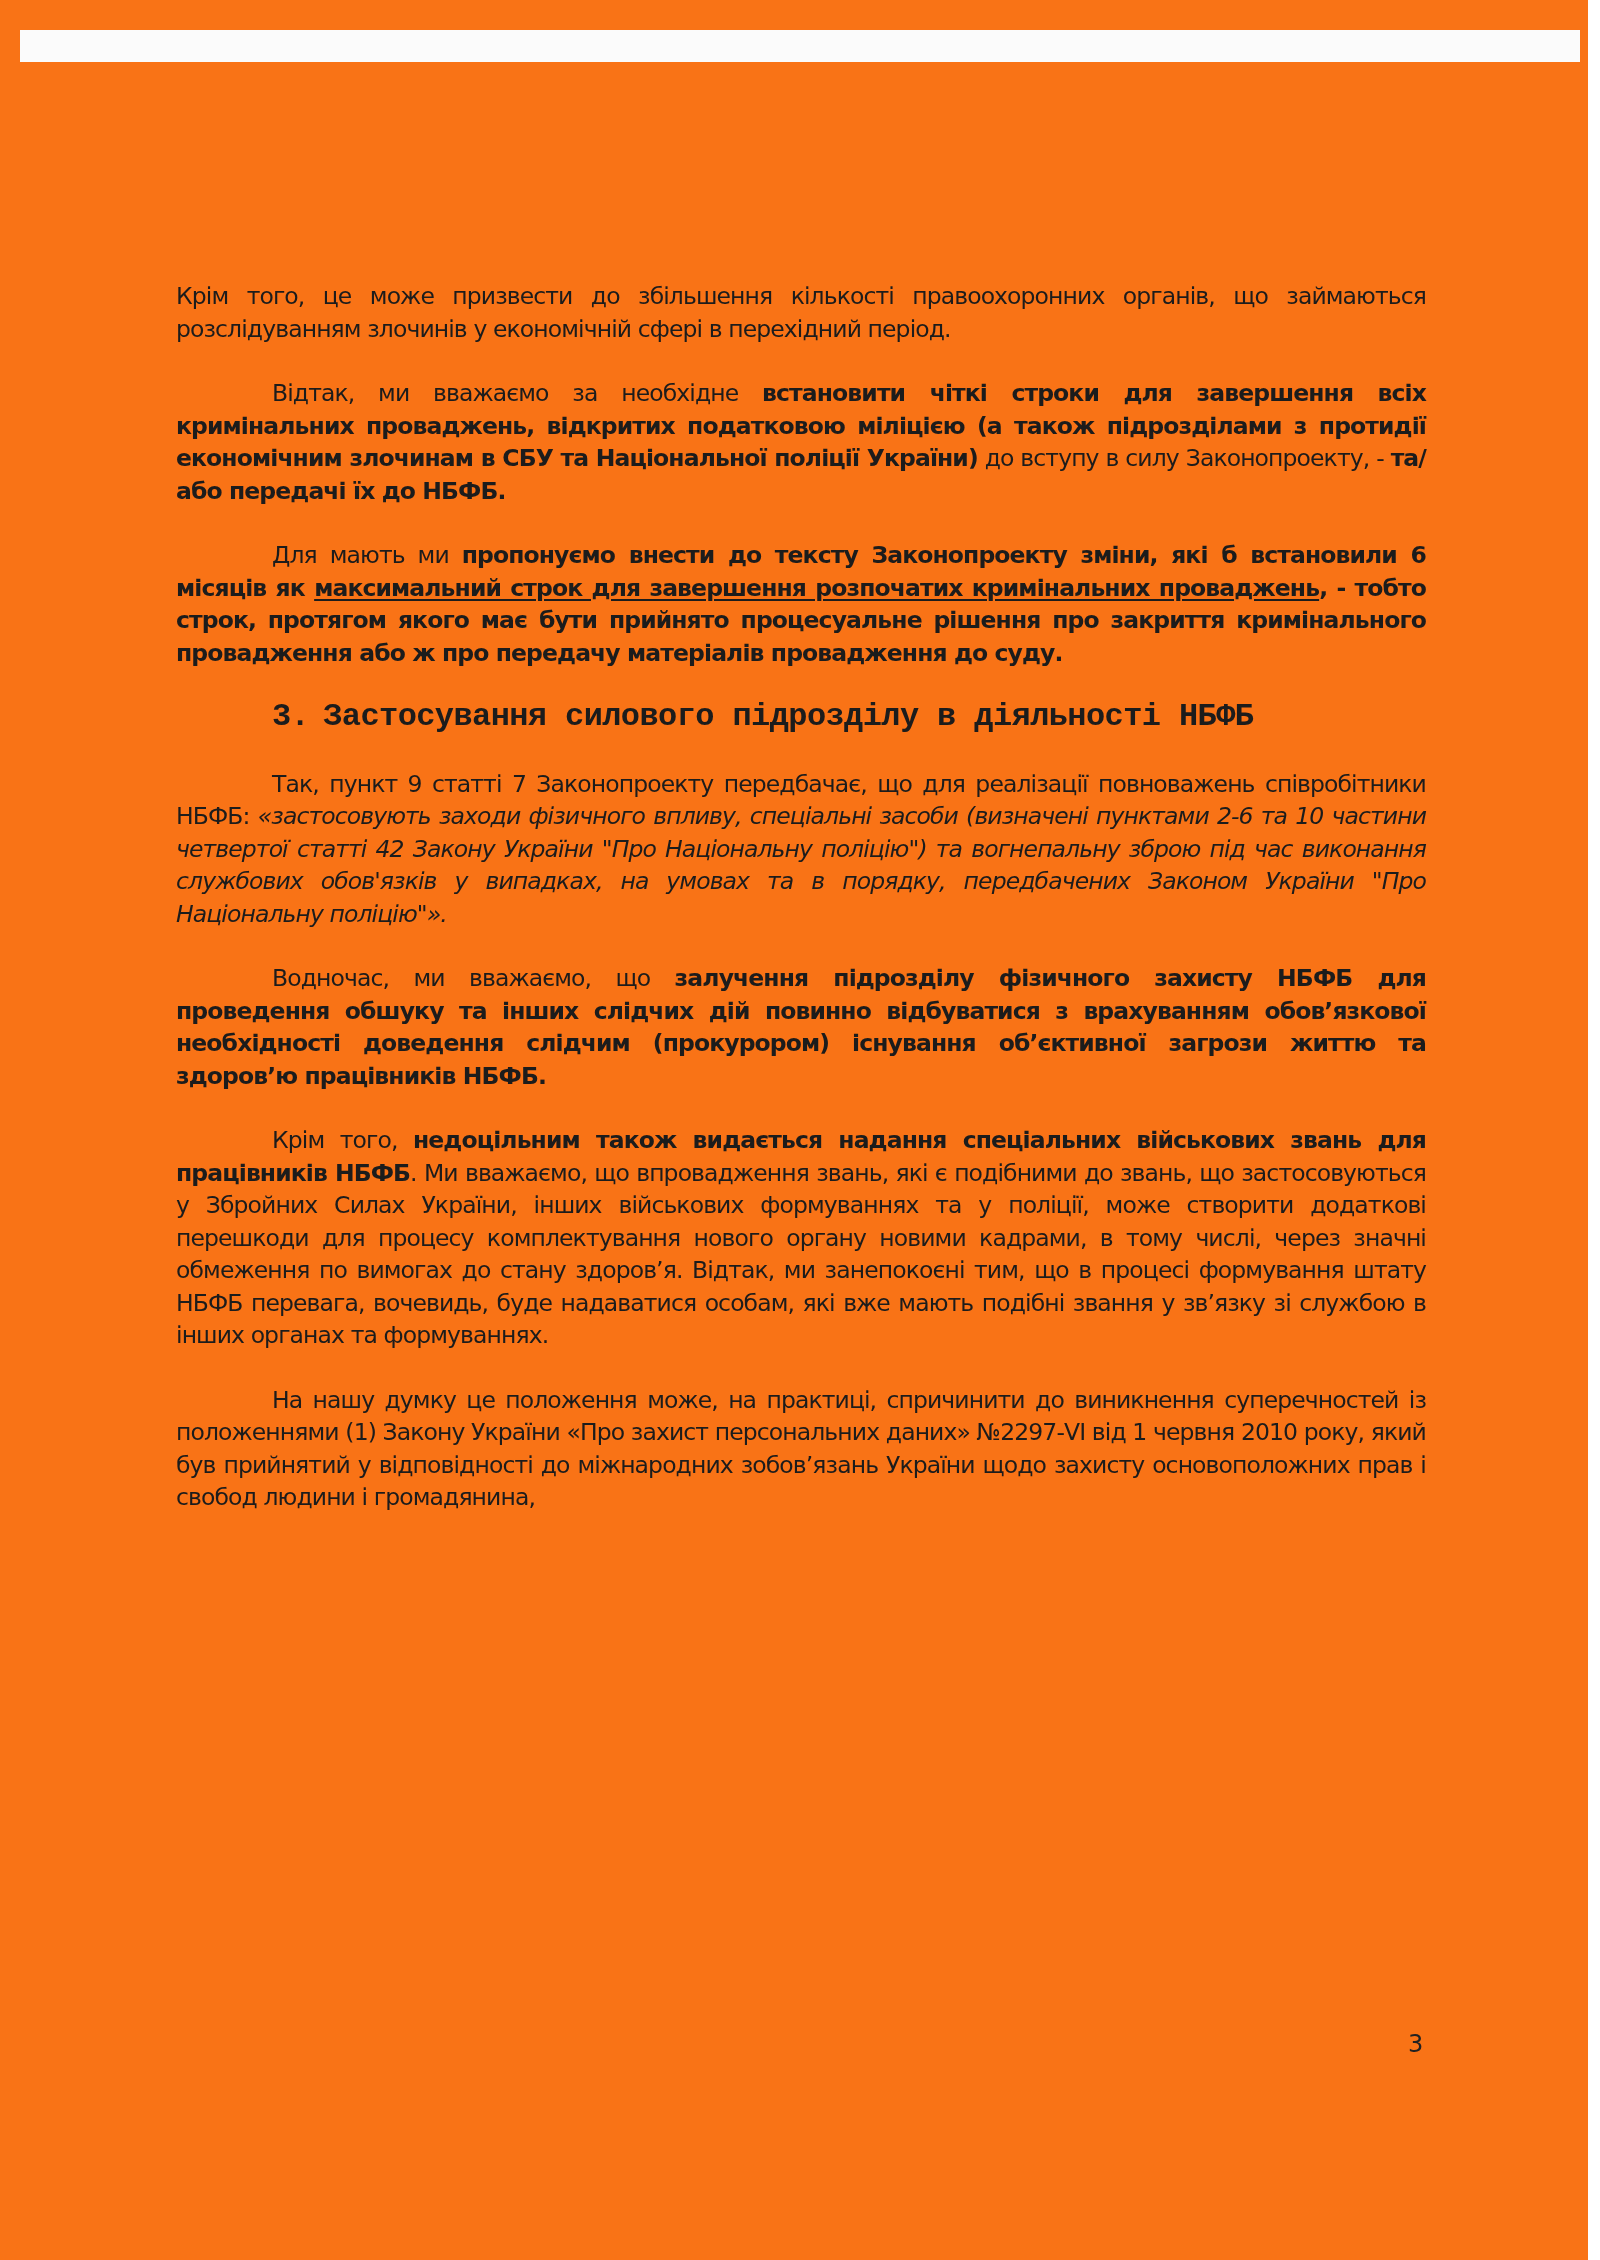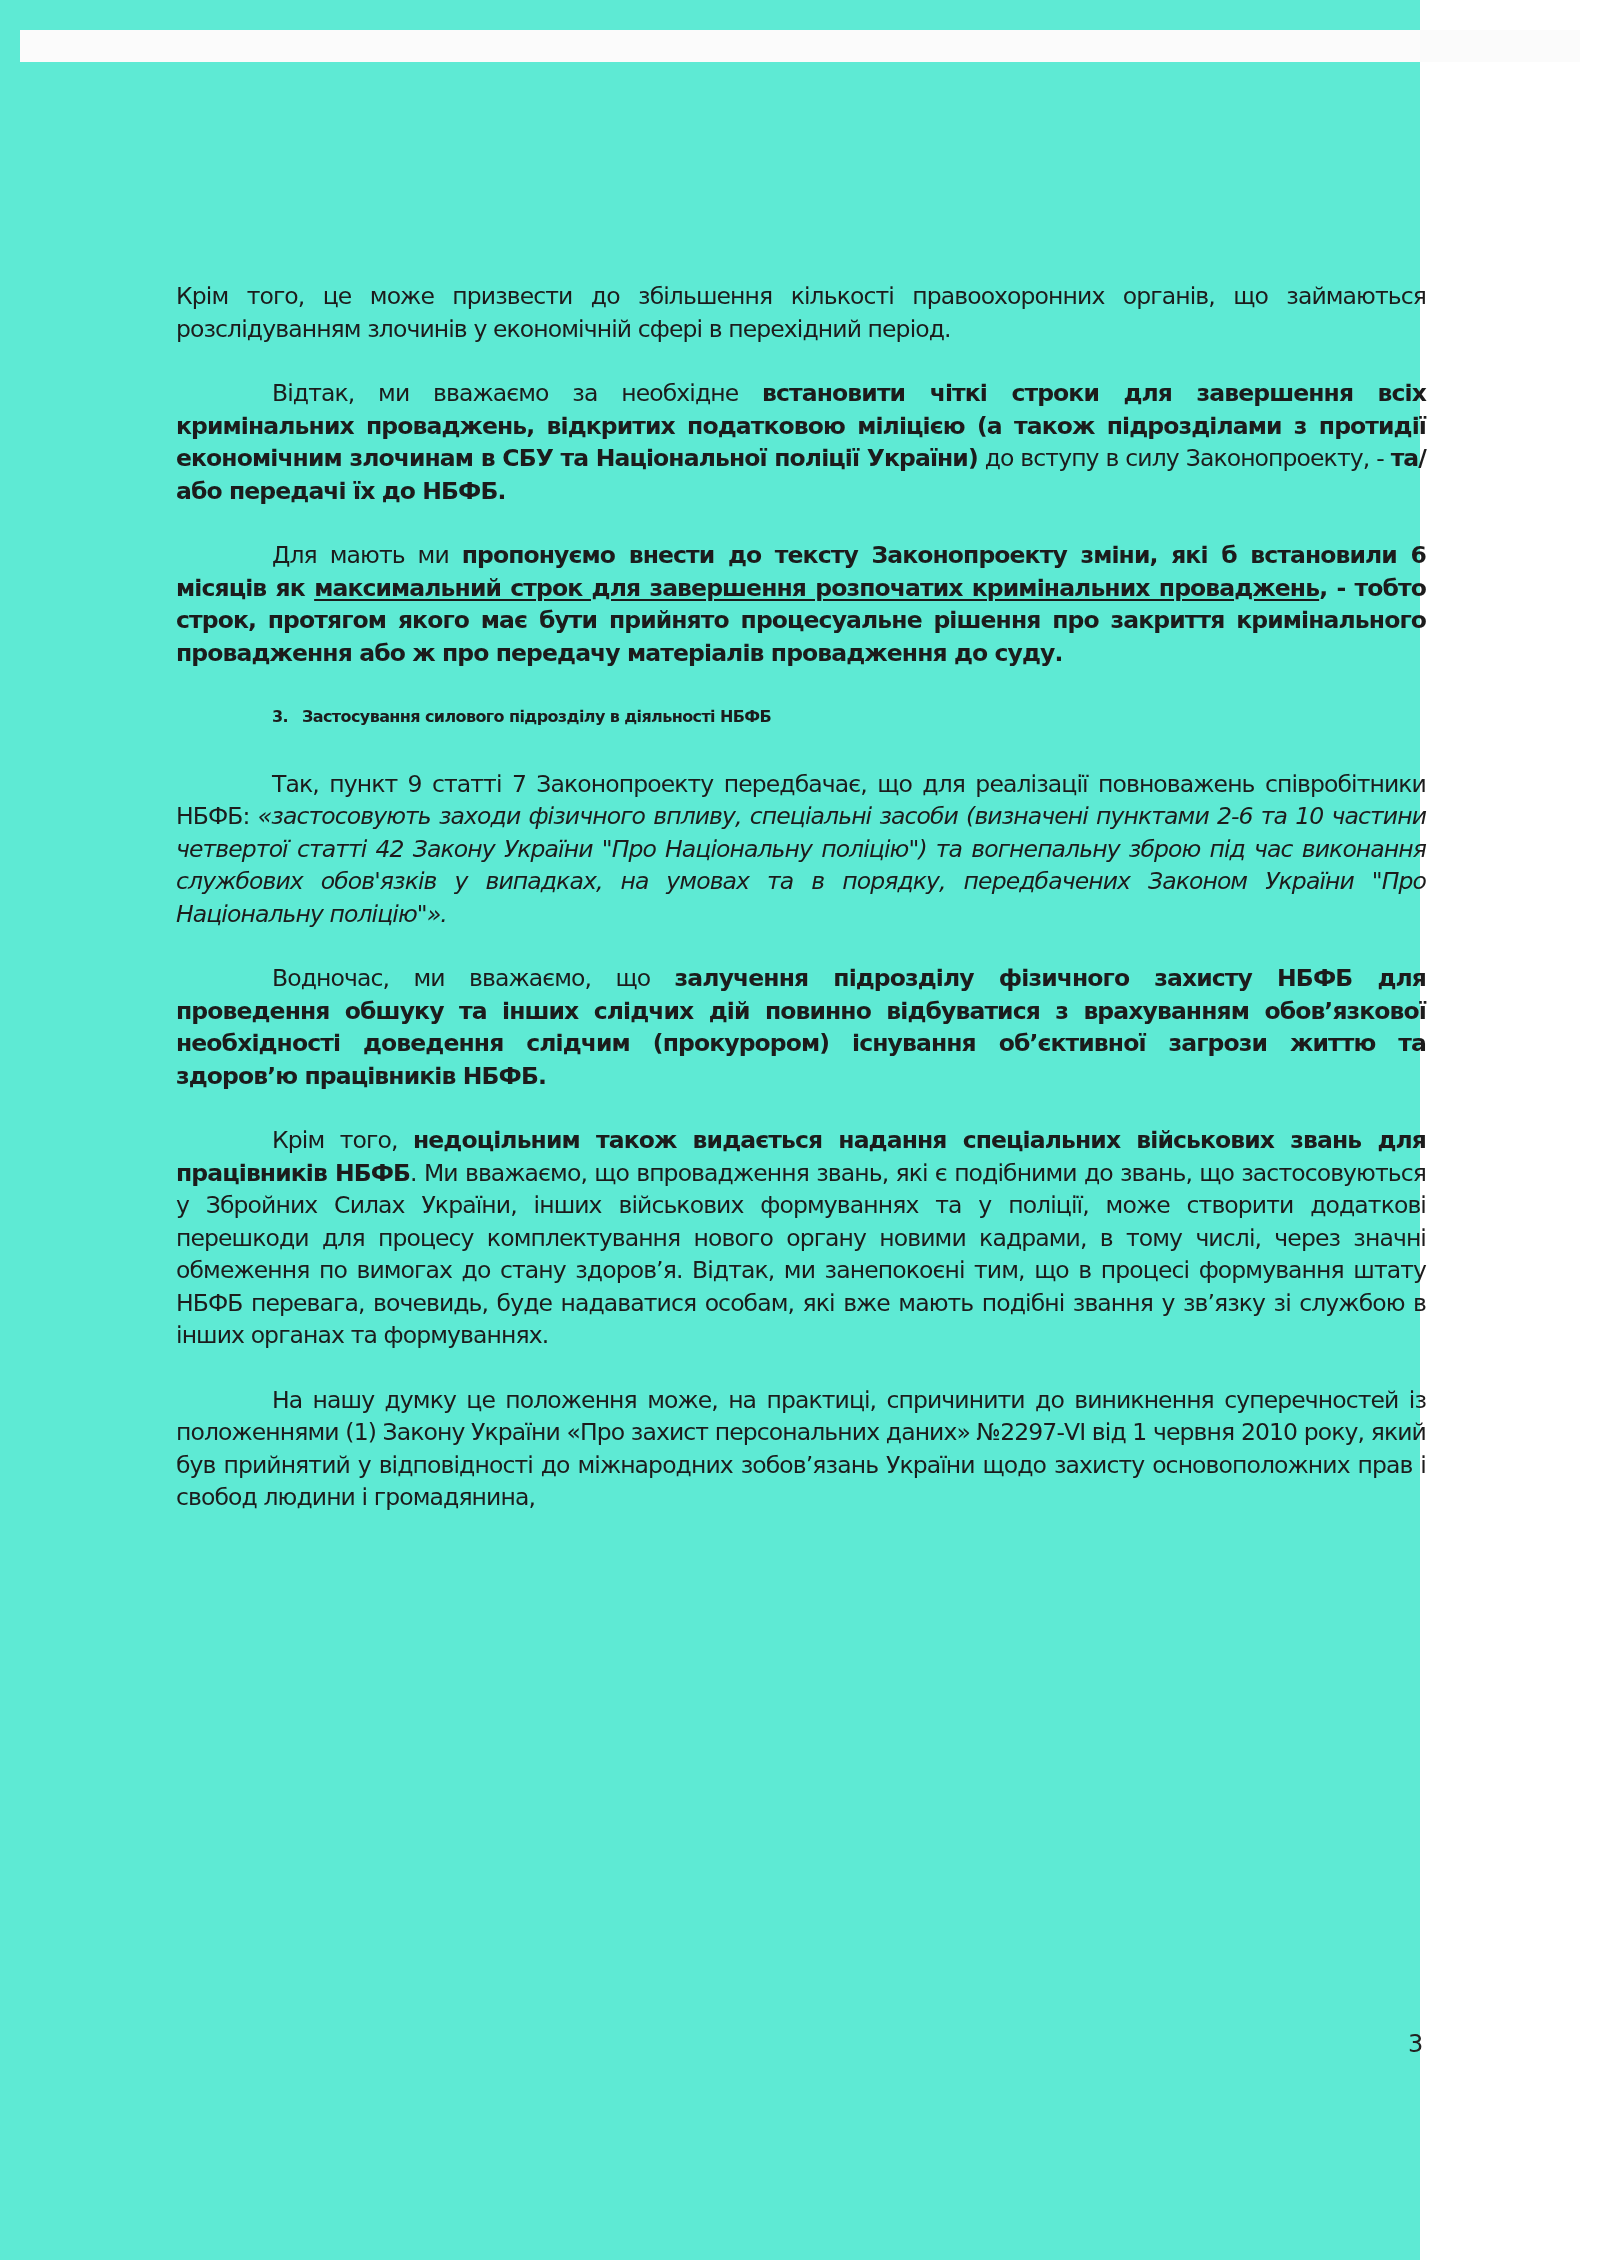--- a/index.html
+++ b/index.html
@@ -1,24 +1,24 @@
 <!DOCTYPE html>
 <html><head>
 <meta charset="utf-8">
 <style>
   html, body { margin: 0; padding: 0; background: #ffffff; }
   body { width: 1600px; height: 2260px; position: relative; overflow: hidden;
          font-family: "DejaVu Sans", sans-serif; color: #1c1c1c; }
-  .page { position: absolute; left: 0; top: 0; width: 1420px; height: 2260px; background: #5eead4; }
+  .page { position: absolute; left: 0; top: 0; width: 1588px; height: 2260px; background: #f97316; }
   .header-band { position: absolute; left: 20px; top: 30px; width: 1560px; height: 32px; background: #fbfbfb; }
   .content { position: absolute; left: 176px; top: 280px; width: 1250px;
              font-size: 23.5px; line-height: 32.5px; letter-spacing: -0.9px; }
   .content p { margin: 0 0 32px 0; text-align: justify; text-indent: 0; }
   .content p.indent { text-indent: 96px; }
-  .content h3 { margin: 0 0 34px 96px; font-size: 16px; font-weight: bold; letter-spacing: -0.6px; }
+  .content h3 { margin: 0 0 34px 96px; font-size: 32px; font-weight: bold; letter-spacing: -0.6px; font-family: Liberation Mono, monospace; }
   .content h3 .num { margin-right: 14px; }
   b { font-weight: bold; }
   u { text-decoration-thickness: 2px; text-underline-offset: 3px; }
   i { font-style: italic; }
   .page-number { position: absolute; left: 1408px; top: 2030px; font-size: 24px; color: #222; }
 </style>
 </head>
 <body>
 
 <div class="page">

